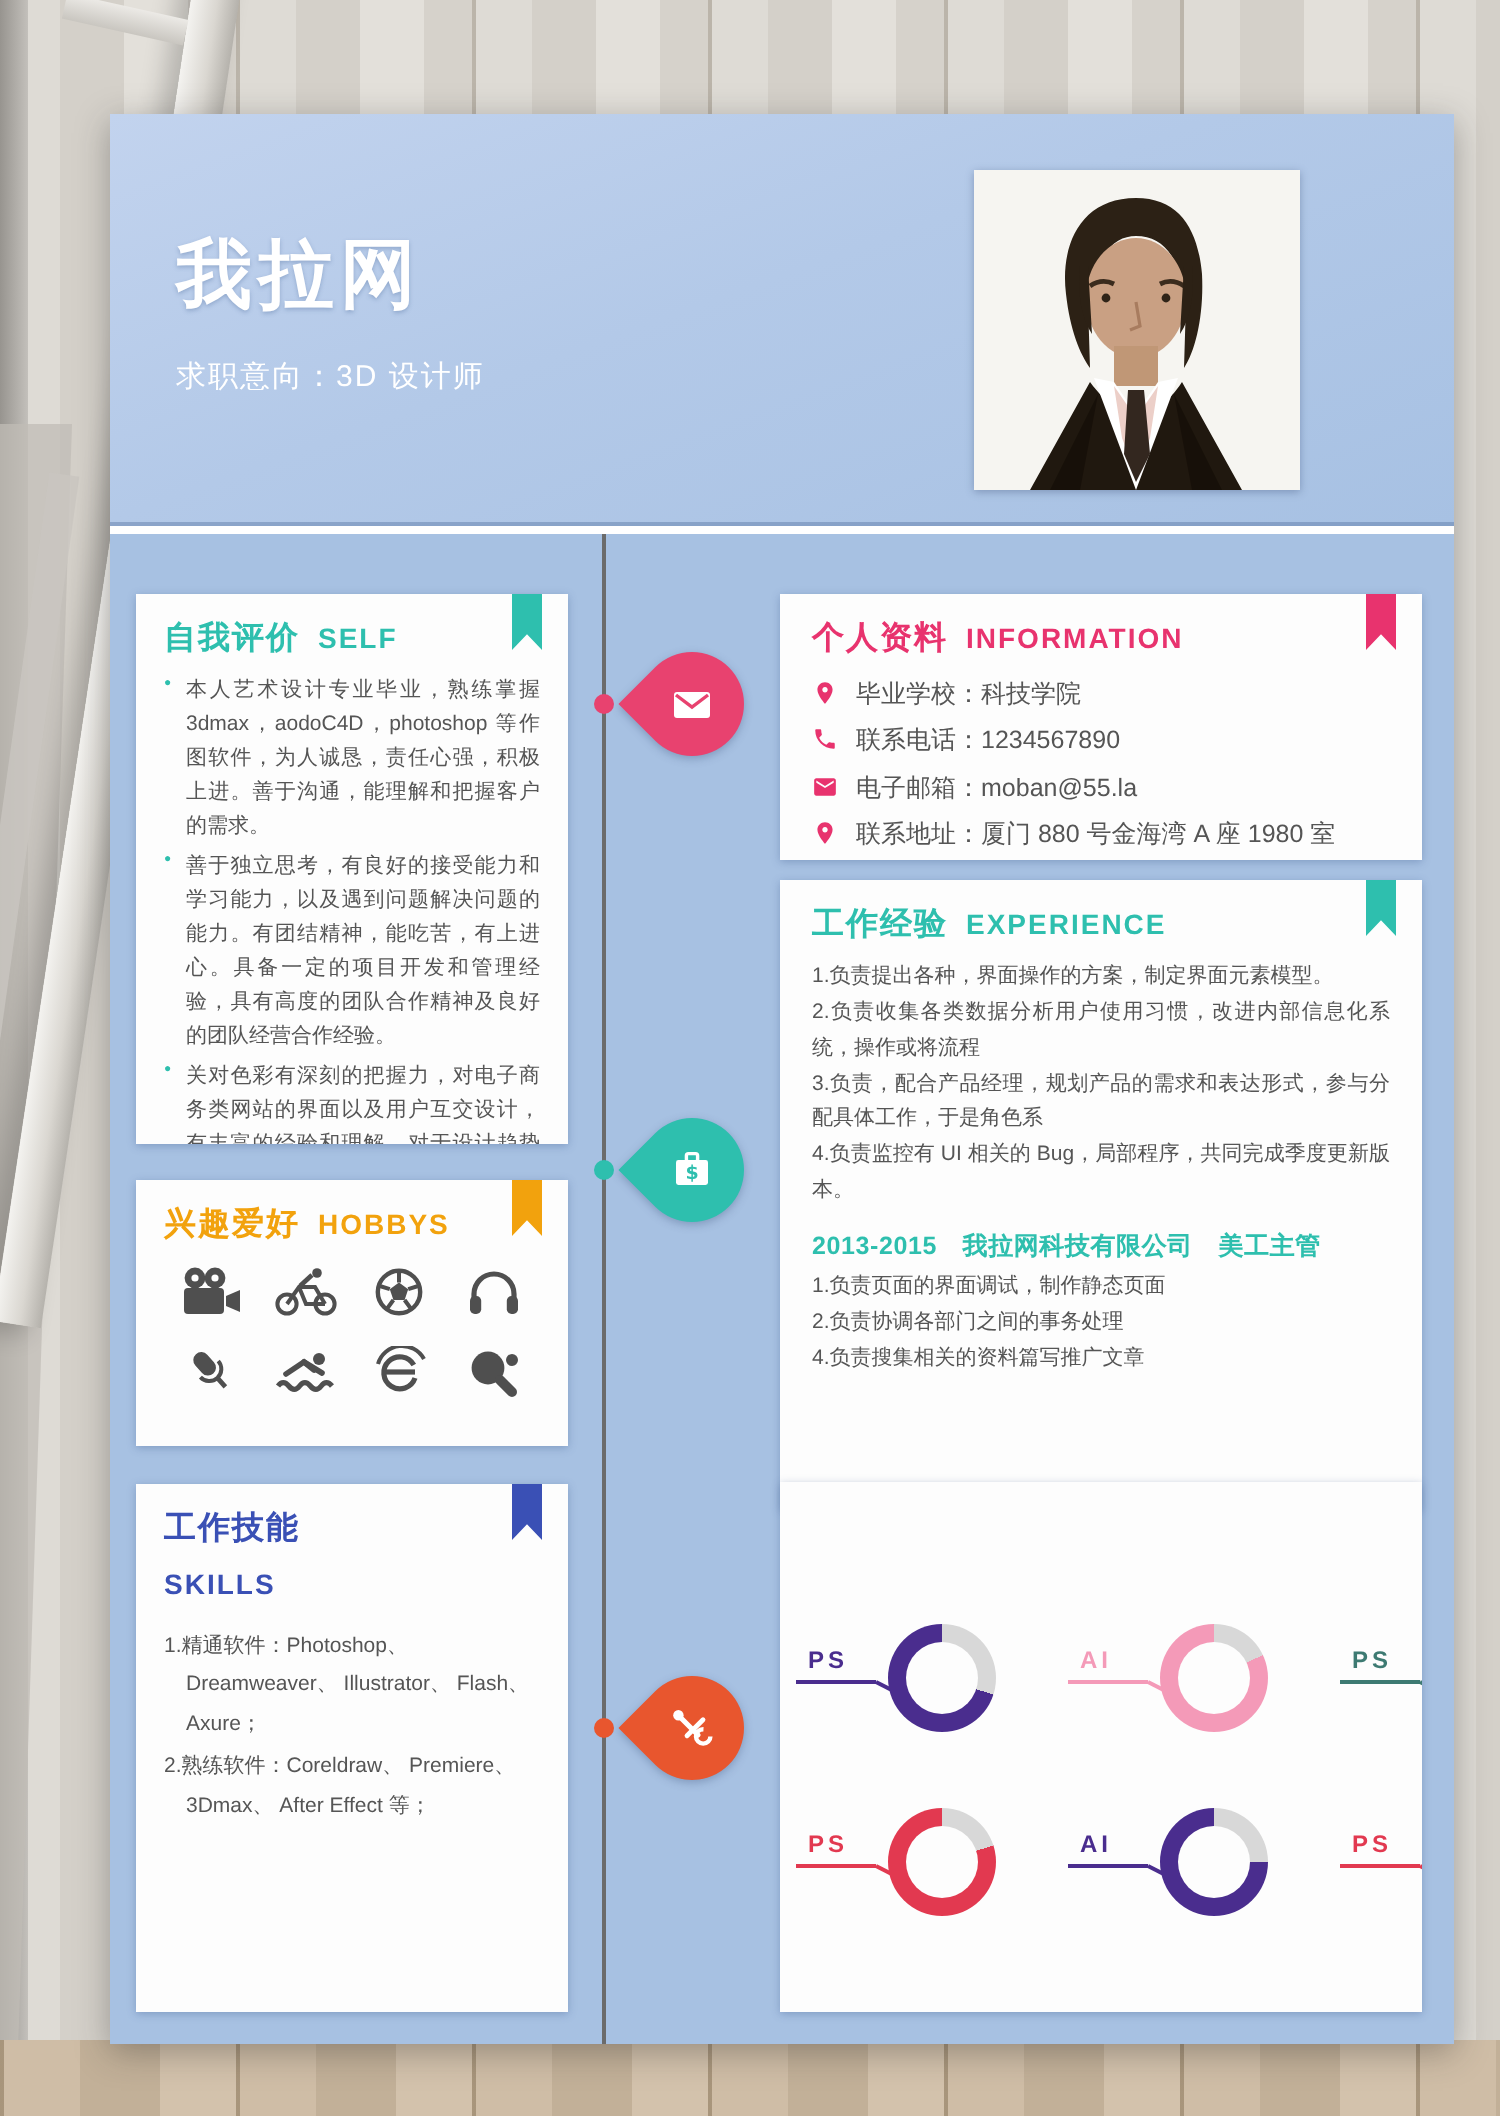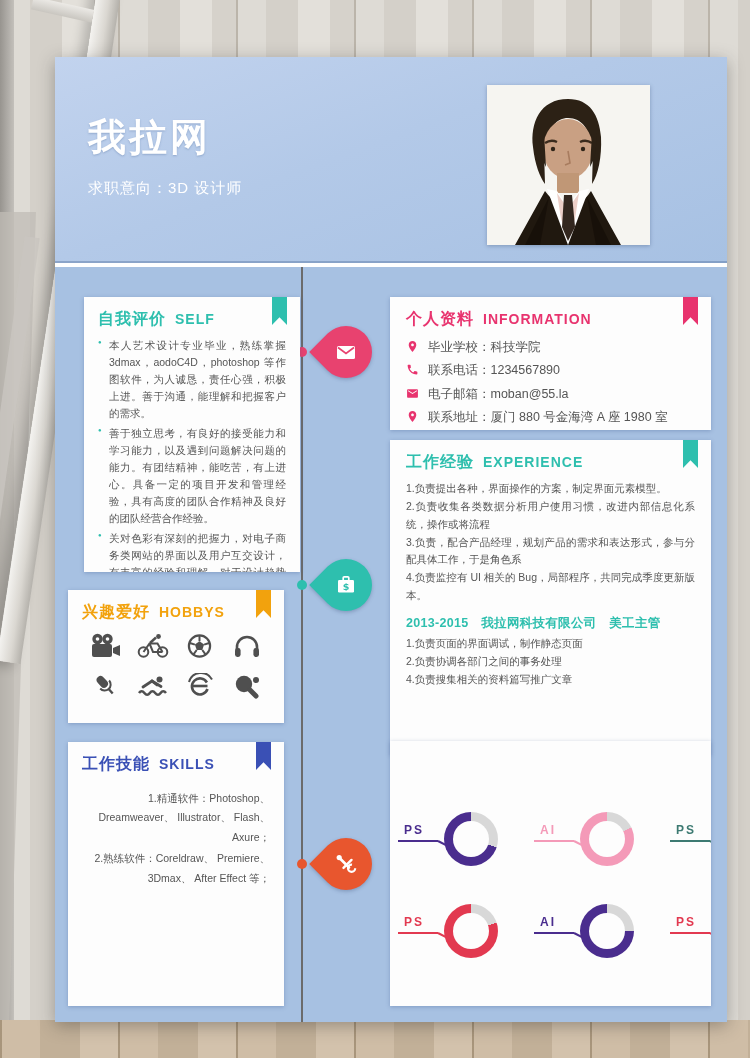--- a/index.html
+++ b/index.html
@@ -54,39 +54,39 @@
 
   .card { position:absolute; background:#fdfdfd; box-shadow:0 1px 4px rgba(60,90,140,.35);
     padding:12px 14px; overflow:hidden; }
   .bookmark { position:absolute; top:0; right:13px; width:15px; height:28px;
     clip-path:polygon(0 0,100% 0,100% 100%,50% 72%,0 100%); }
   .sec-title { display:flex; align-items:baseline; gap:9px; font-weight:bold; margin-bottom:7px; }
   .sec-title .cn { font-size:16px; letter-spacing:1px; }
   .sec-title .en { font-size:14px; letter-spacing:1px; }
 
   
-  .card-self   { left:13px;  top:240px; width:216px; height:275px;margin-left:16px; }
+  .card-self   { left:13px;  top:240px; width:216px; height:275px; }
   .card-hobby  { left:13px;  top:533px; width:216px; height:133px; }
   .card-skill  { left:13px;  top:685px; width:216px; height:264px; }
   
   .card-info   { left:335px; top:240px; width:321px; height:133px; padding:12px 16px; }
   .card-exp    { left:335px; top:383px; width:321px; height:315px; padding:12px 16px; }
   .card-charts { left:335px; top:684px; width:321px; height:265px; padding:70px 8px 0 8px; }
 
   .self-list { list-style:none; }
   .self-list li { font-size:10.5px; color:#555; line-height:1.62; text-align:justify;
     padding-left:11px; position:relative; margin-bottom:3px; }
   .self-list li::before { content:"●"; position:absolute; left:0; top:1px; font-size:6px; color:var(--teal); }
 
   .hobby-grid { display:grid; grid-template-columns:repeat(4,1fr); row-gap:14px; margin-top:10px;
     justify-items:center; }
   .hobby-grid svg { display:block; }
 
   .skill-list { list-style:none; margin-top:14px; }
-  .skill-list li { font-size:10.5px; color:#555; line-height:1.85; text-align:right;
+  .skill-list li { font-size:10.5px; color:#555; line-height:1.85; text-align:left;
     padding-left:11px; text-indent:-11px; margin-bottom:2px; }
 
   .info-rows { list-style:none; }
   .info-rows li { display:flex; gap:9px; font-size:12.5px; color:#555; line-height:1.7;
     margin-bottom:2px; align-items:flex-start; }
   .info-rows svg { flex:0 0 auto; margin-top:3px; }
   .info-rows .txt { max-width:250px; }
 
   .job-heading { font-size:12.5px; font-weight:bold; color:var(--teal); margin:6px 0 3px 0; letter-spacing:.3px; }
   .duty-list { list-style:none; }
@@ -97,21 +97,21 @@
   .chart-label { width:40px; position:relative; transform:translateY(-7px); }
   .chart-lbl { display:block; font-size:12px; font-weight:bold; letter-spacing:2px; padding:0 0 3px 6px; }
   .lbl-line { height:2px; width:100%; }
   .lbl-diag { position:absolute; left:100%; top:calc(100% - 2px); width:15px; height:2px;
     transform-origin:0 50%; transform:rotate(27deg); }
   .donut { width:54px; height:54px; border-radius:50%; position:relative; margin-left:6px; }
   .donut::after { content:""; position:absolute; inset:9px; border-radius:50%; background:#fdfdfd; }
 
   .c-teal   { color:var(--teal); }   .bg-teal   { background:var(--teal); }
   .c-orange { color:var(--orange); } .bg-orange { background:var(--orange); }
-  .c-indigo { color:var(--indigo); } .bg-indigo { background:var(--indigo); }
+  .c-indigo { color:var(--indigo);flex-direction:column; } .bg-indigo { background:var(--indigo); }
   .c-pink   { color:var(--pink); }   .bg-pink   { background:var(--pink); }
   .bg-mpink   { background:var(--marker-pink); color:var(--marker-pink); }
   .bg-morange { background:var(--marker-orange); color:var(--marker-orange); }
   .bg-mteal   { background:var(--teal); color:var(--teal); }
 </style>
 </head>
 <body>
 
 <div class="scene">
   <div class="wall-edge"></div>

